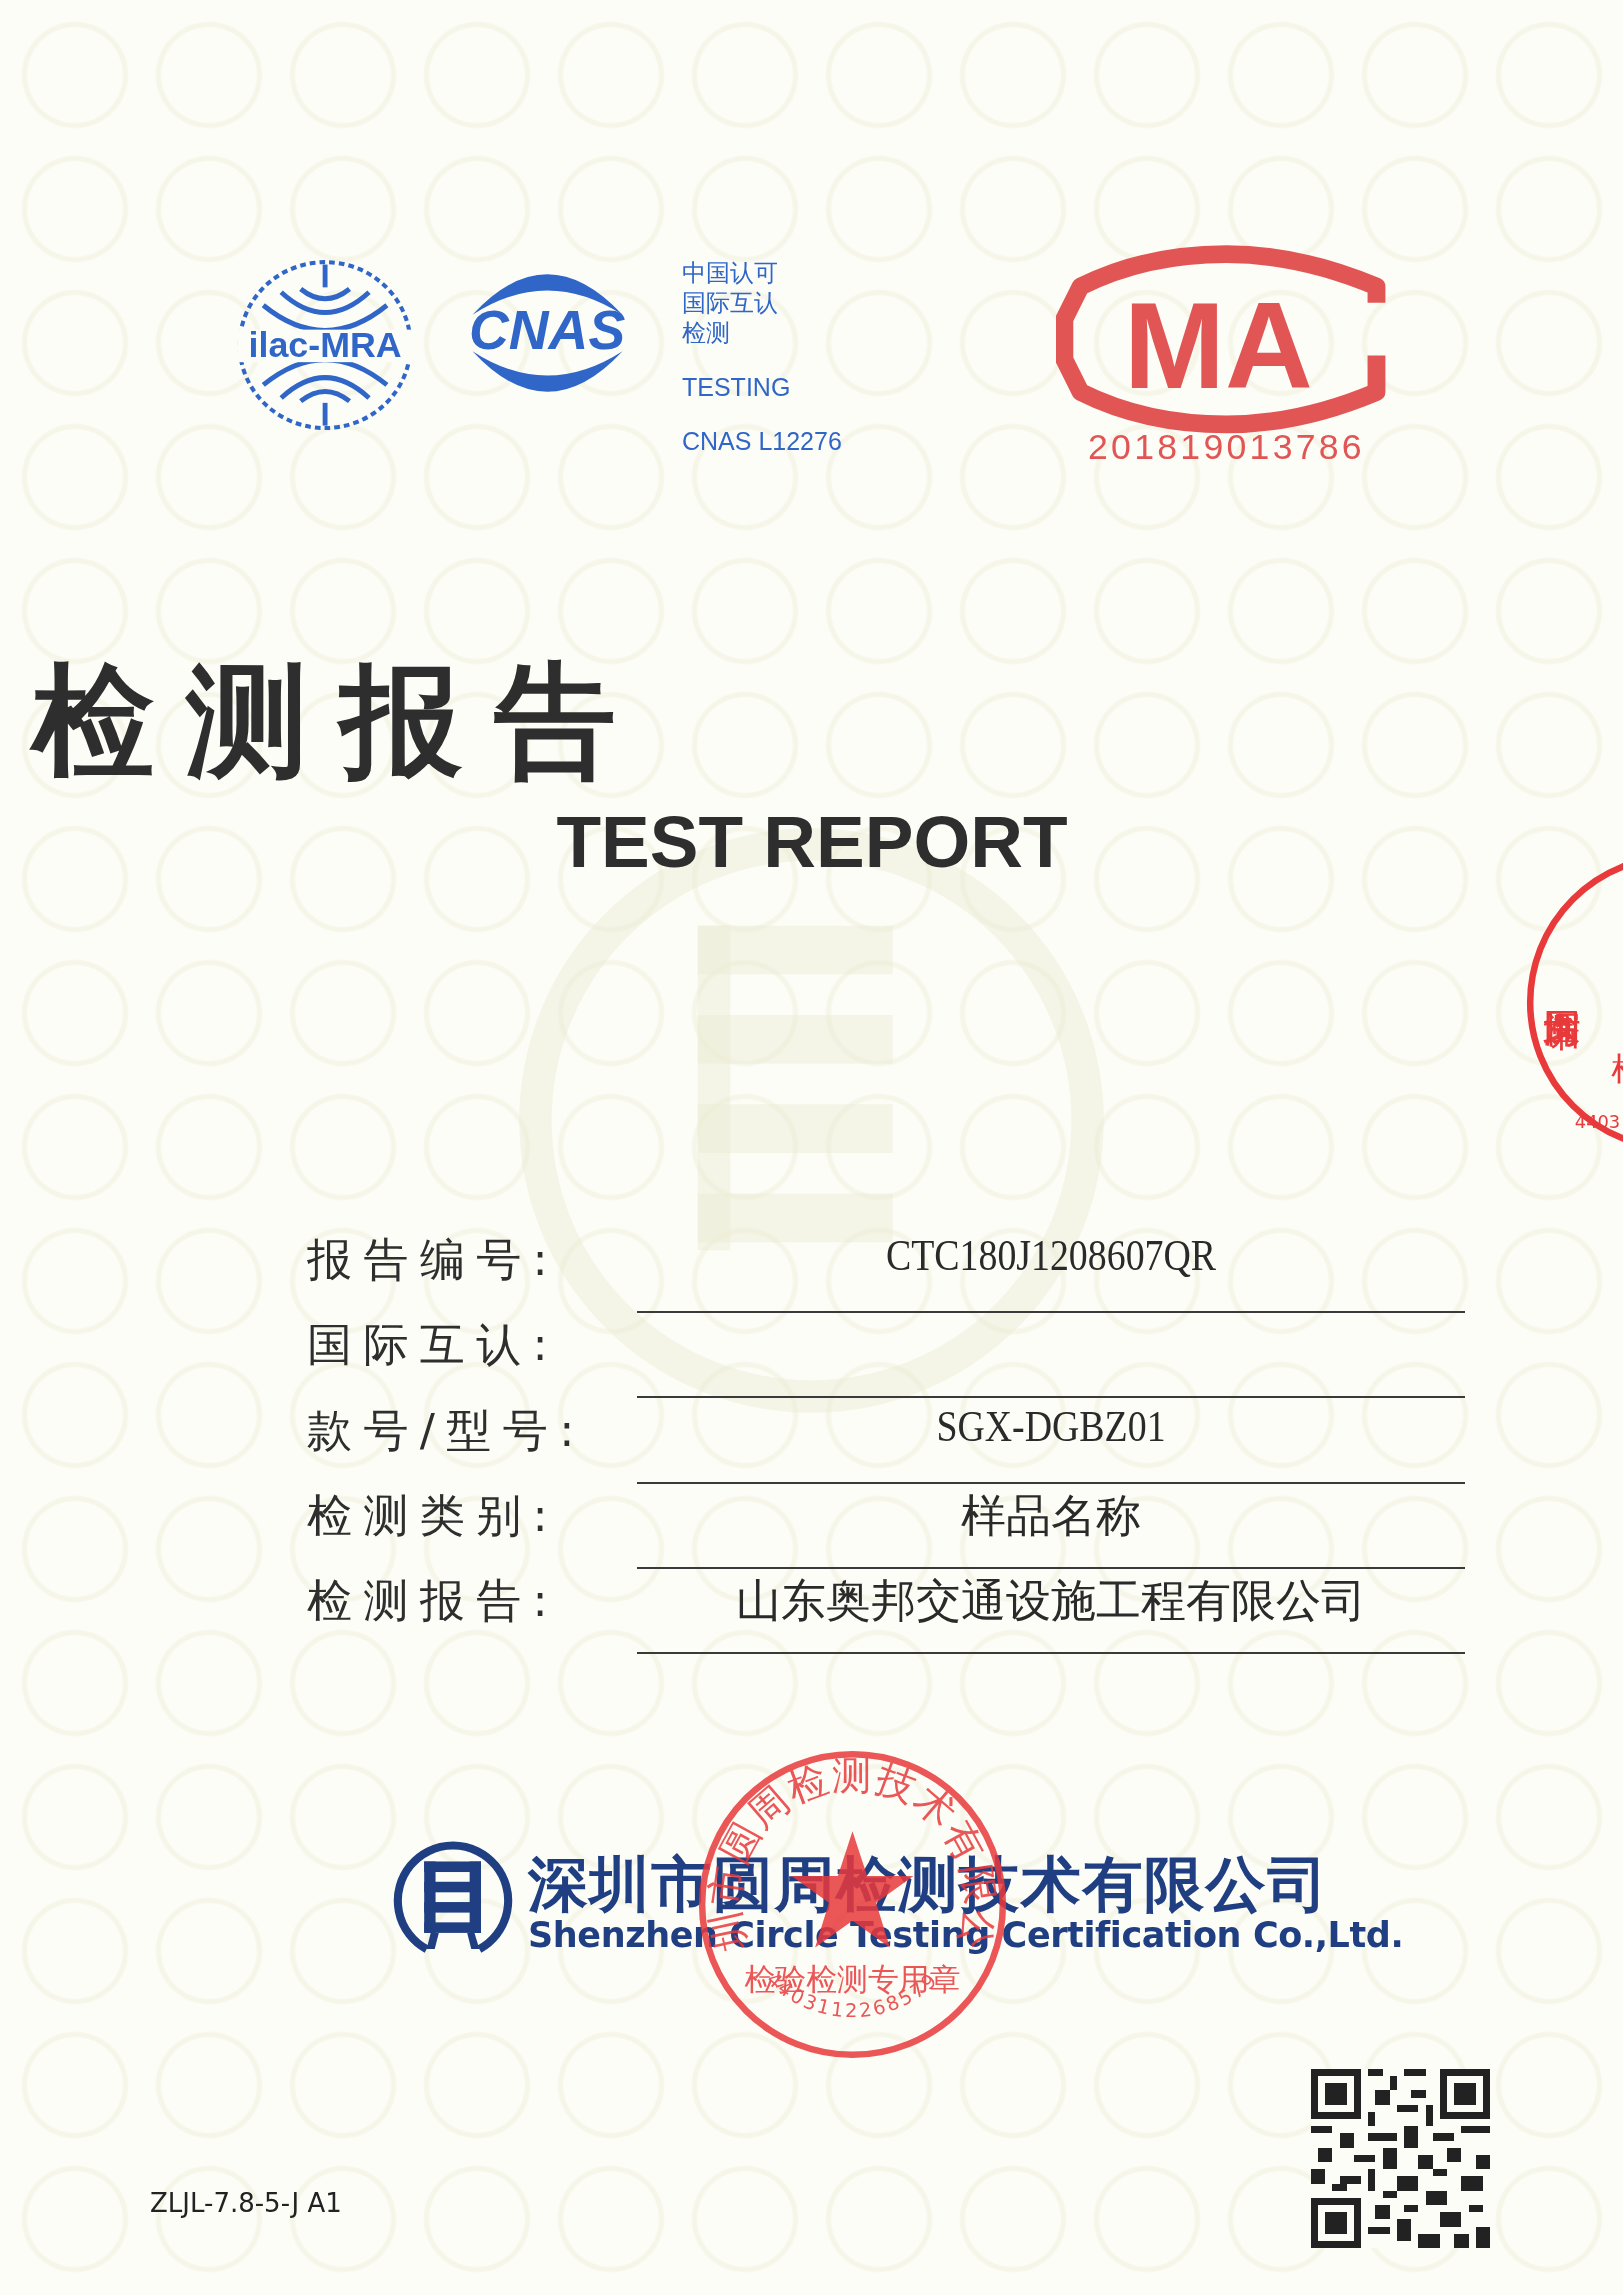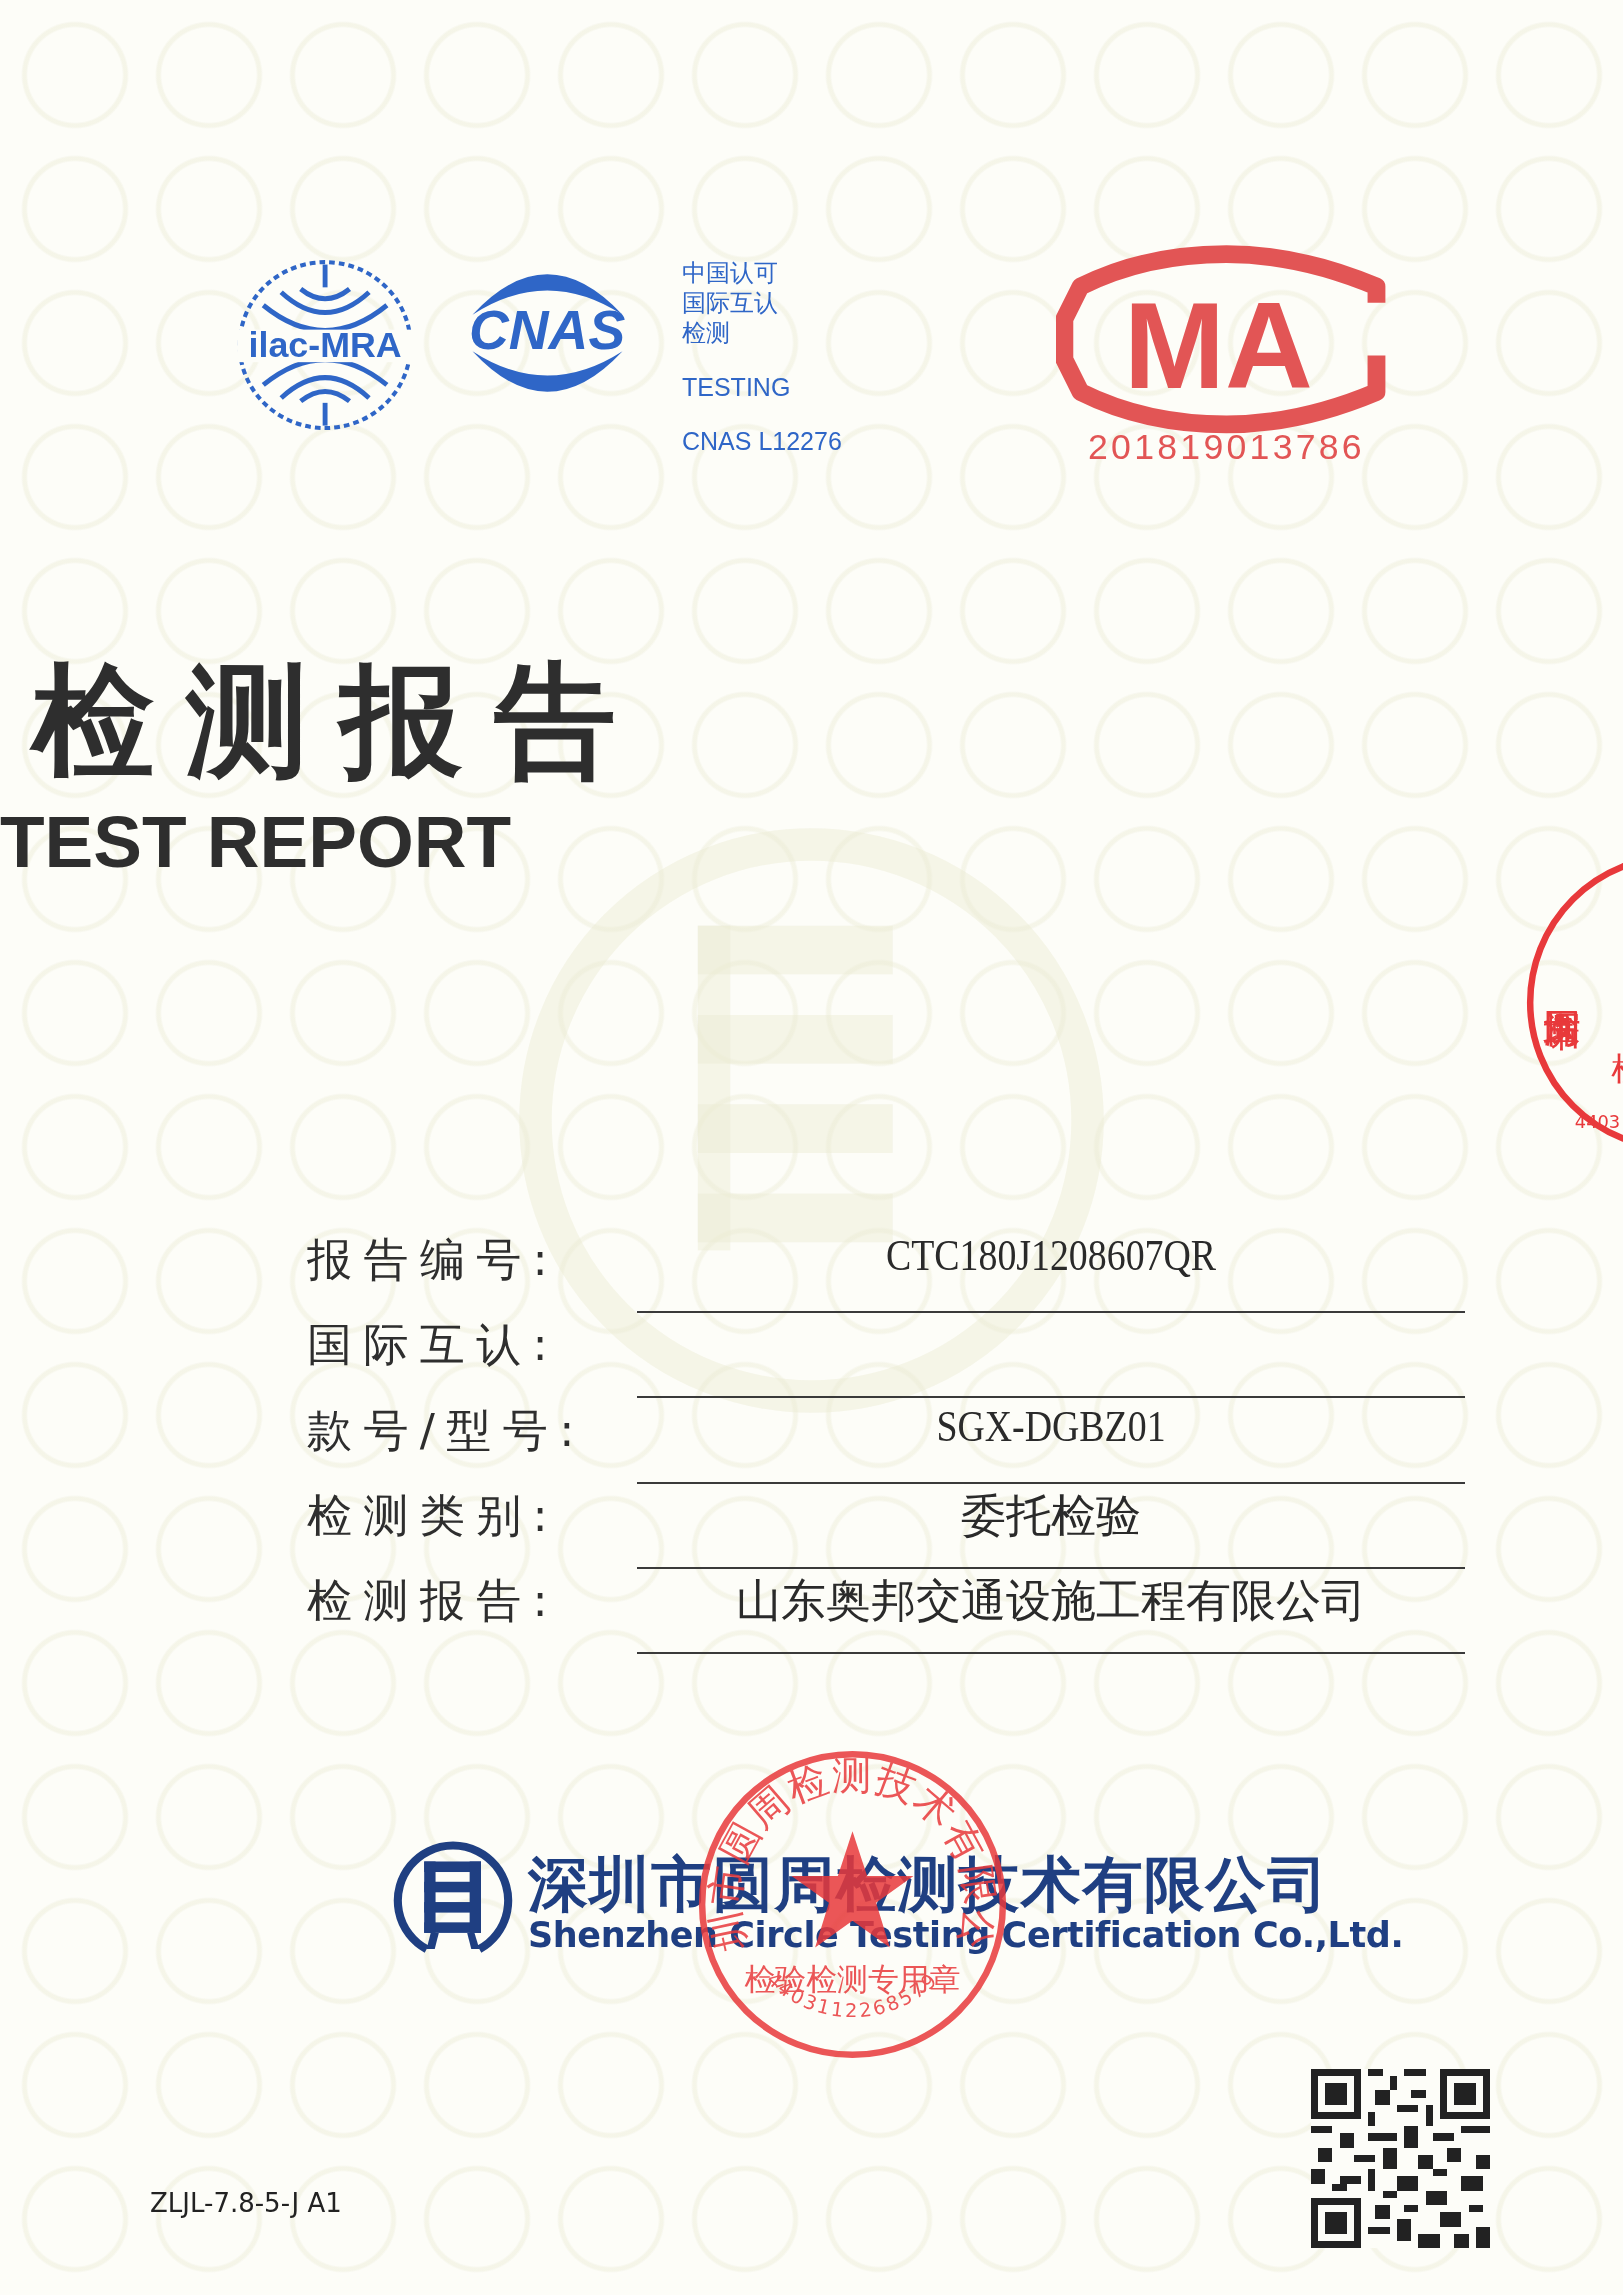--- a/index.html
+++ b/index.html
@@ -12,21 +12,21 @@
   .wm-center { position:absolute; left:438px; top:812px; width:747px; height:617px; pointer-events:none; }
   .abs { position:absolute; }
   
   #ilac { left:234px; top:258px; width:183px; height:175px; }
   #cnas { left:448px; top:258px; width:199px; height:150px; }
   #cnas-text { left:682px; top:258px; width:195px; color:#2f66c7; font-size:24px; line-height:30px; }
   #cnas-text .en { font-family:Liberation Sans, sans-serif; font-size:25px;margin-top:24px; }
   #ma { left:1056px; top:242px; width:341px; height:227px; }
   #title-cn { left:0; width:1624px; top:641px; font-size:122px; font-weight:bold;
               letter-spacing:32px; color:#2e2e2e; font-family:"DejaVu Sans", sans-serif; text-indent:32px; }
-  #title-en { left:0; width:1624px; top:800px; text-align:left; font-size:73px; font-weight:bold;
+  #title-en { left:0; width:1624px; top:800px; text-align:center; font-size:73px; font-weight:bold;
               color:#2e2e2e; font-family:"Liberation Sans", sans-serif; }
   .field-row { position:absolute; left:307px; width:1072px; height:81px; }
   .field-label { position:absolute; left:0; top:0; font-size:45px; letter-spacing:11.4px; color:#2e2e2e;
                  font-family:"DejaVu Sans", sans-serif; white-space:nowrap; }
   .field-value { position:absolute; left:330px; width:828px; top:0; text-align:center; font-size:45px;
                  color:#2a2a2a; font-family:"DejaVu Serif", serif; white-space:nowrap; }
   .field-value.mono { font-family:"Liberation Serif", serif; font-size:44px; transform:scaleX(0.86); }
   .field-line { position:absolute; left:330px; width:828px; top:81px; height:2.4px; background:#3a3a3a; }
   #company-logo { left:382px; top:1837px; width:142px; height:122px; }
   #company-cn { left:528px; top:1845px; font-size:60px; font-weight:bold; color:#1f3f82; letter-spacing:1.6px;
@@ -104,21 +104,21 @@
   <div class="field-label">国际互认:</div>
   <div class="field-line"></div>
 </div>
 <div class="field-row" style="top:1401px;">
   <div class="field-label">款号/型号:</div>
   <div class="field-value mono">SGX-DGBZ01</div>
   <div class="field-line"></div>
 </div>
 <div class="field-row" style="top:1486px;">
   <div class="field-label">检测类别:</div>
-  <div class="field-value">委托检验</div>
+  <div class="field-value">样品名称</div>
   <div class="field-line"></div>
 </div>
 <div class="field-row" style="top:1571px;">
   <div class="field-label">检测报告:</div>
   <div class="field-value">山东奥邦交通设施工程有限公司</div>
   <div class="field-line"></div>
 </div>
 
 <svg id="company-logo" class="abs" viewBox="0 0 175 150">
   <path d="M55 138 A68 68 0 1 1 120 138" fill="none" stroke="#1f3f82" stroke-width="10"></path>

